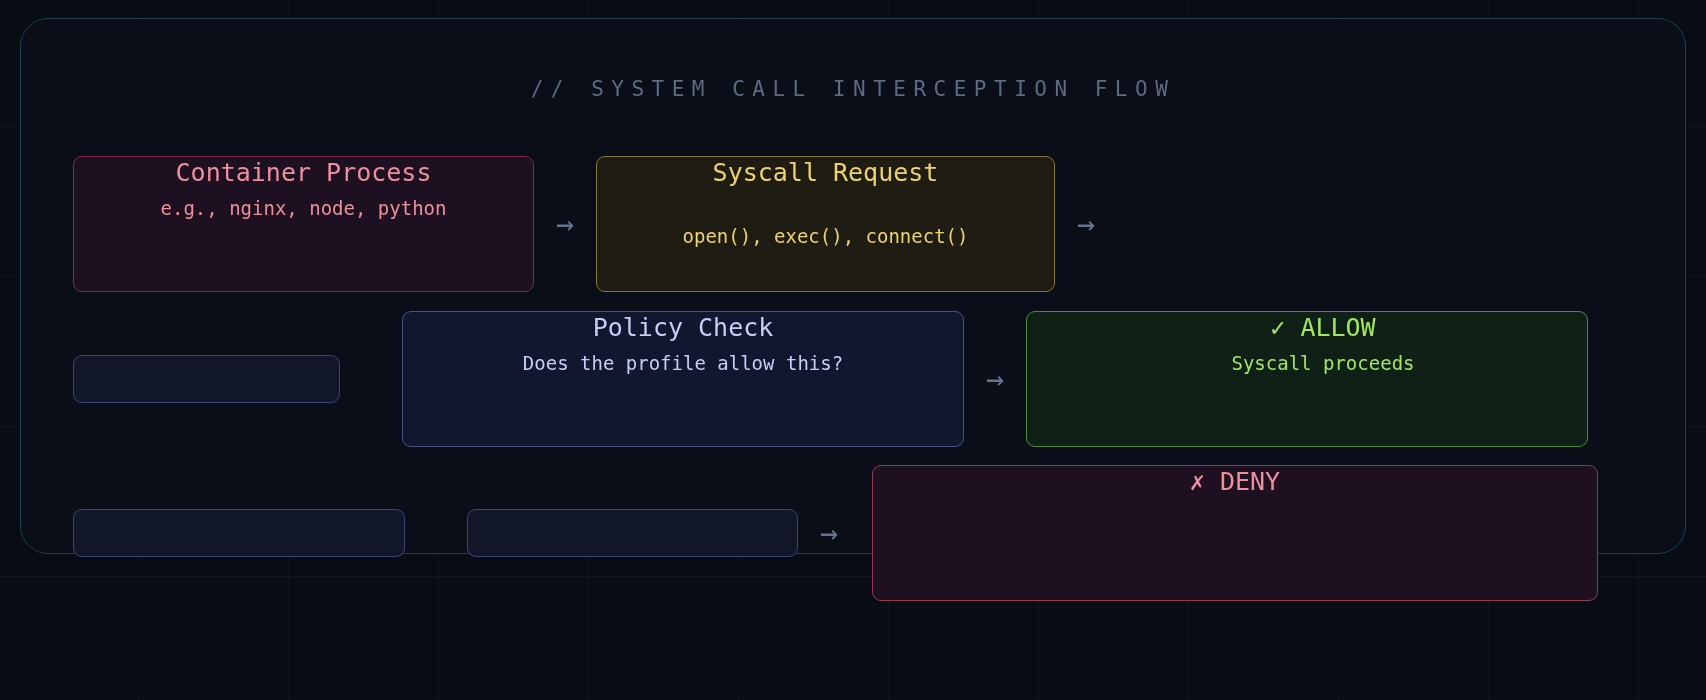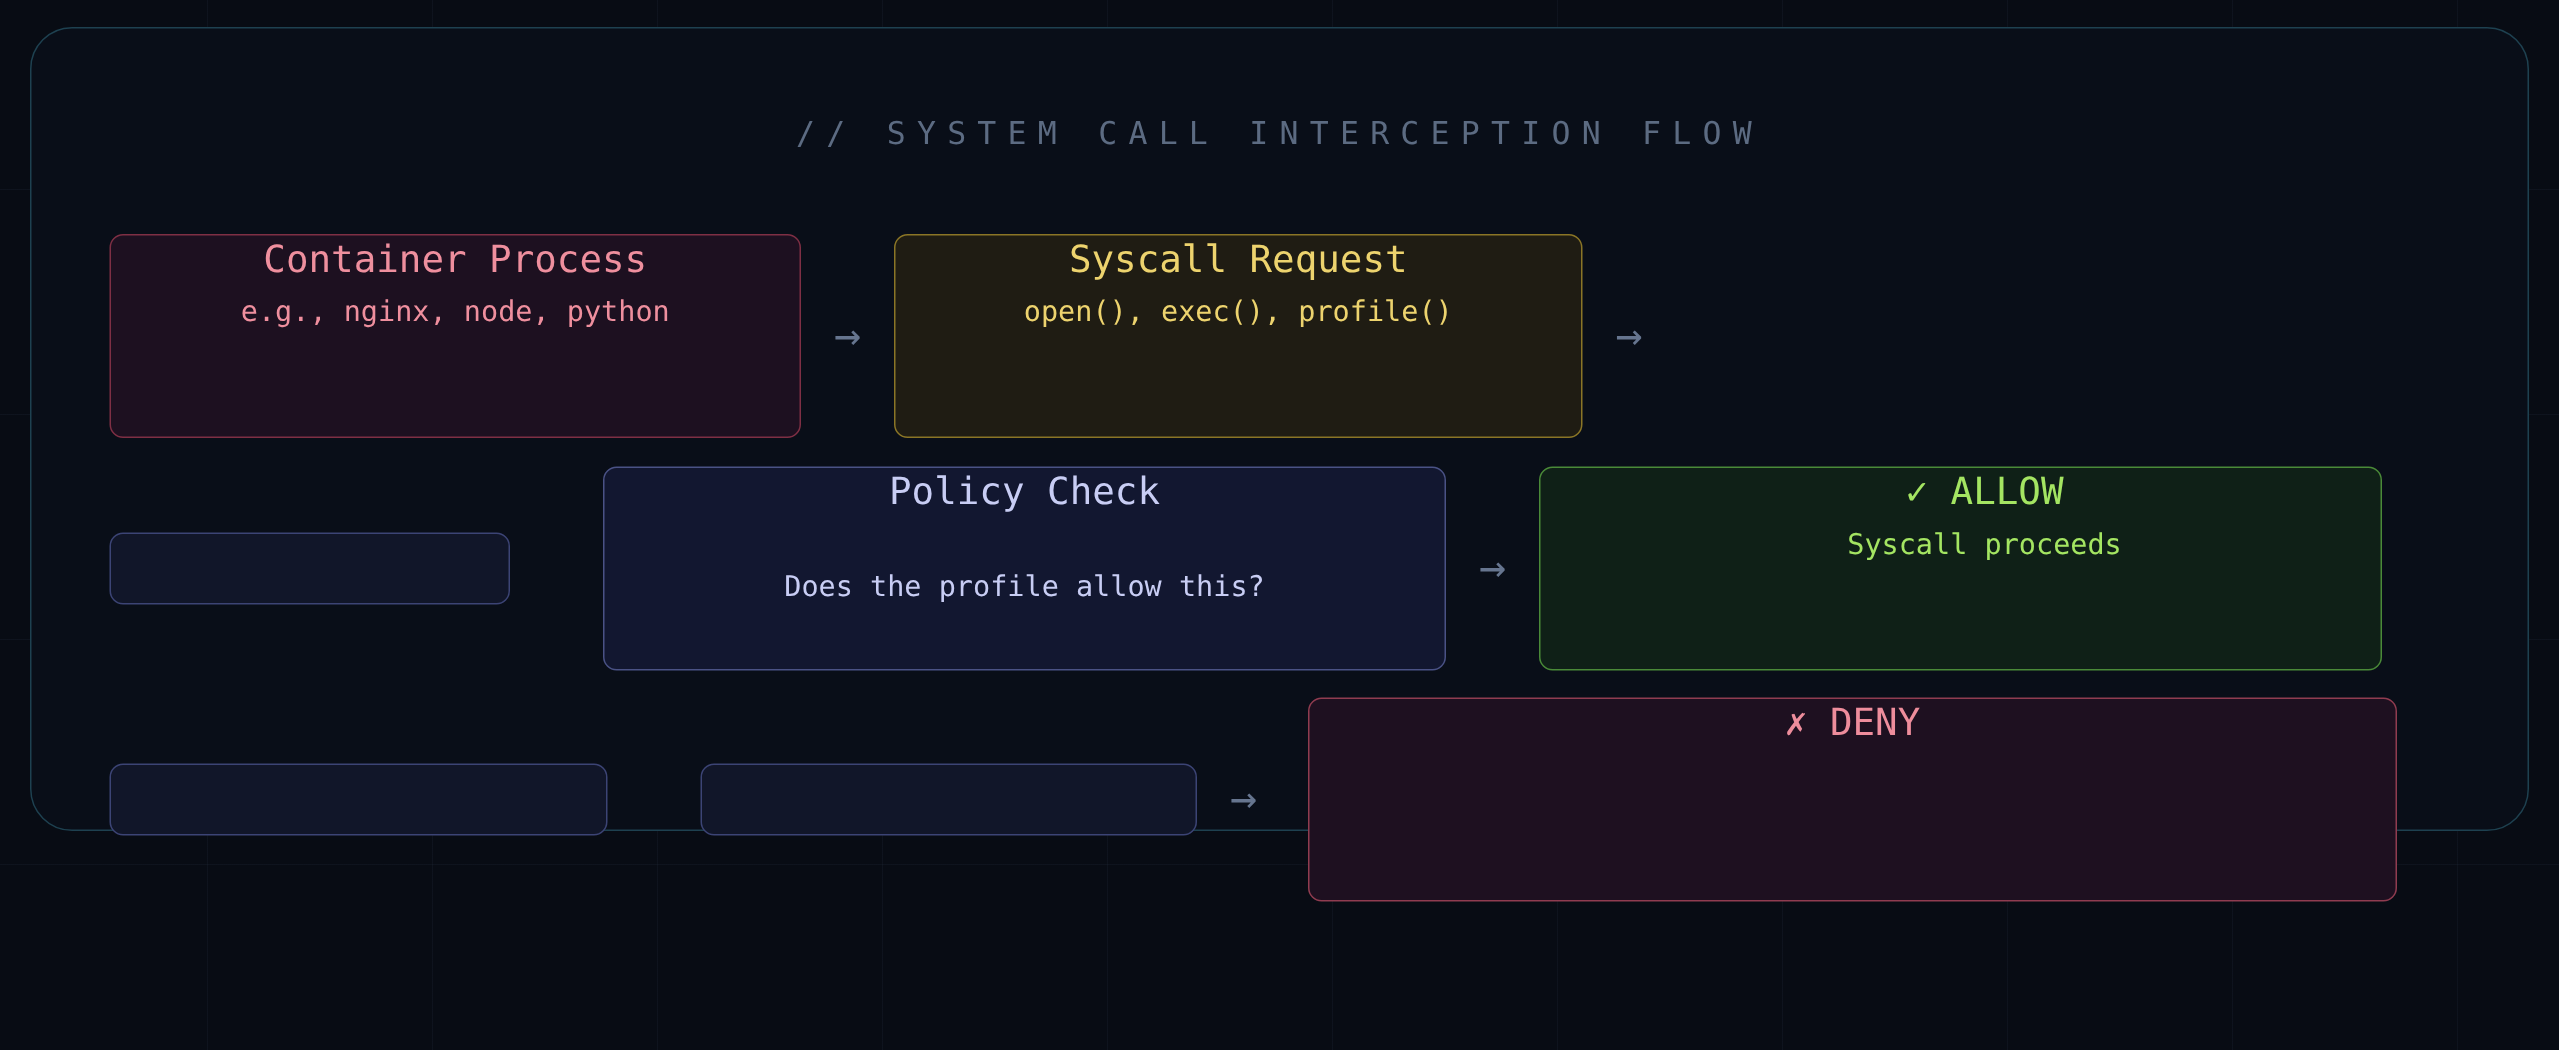--- a/index.html
+++ b/index.html
@@ -92,27 +92,27 @@
     line-height: 1;
     text-align: center;
     width: 62px;
     white-space: pre;
   }
 
   
   .v-red    { border-color: #7e2f44; background: #1d1020; }
   .v-red    .n-title, .v-red .n-sub { color: #ef8f9e; }
 
-  .v-yellow { border-color: #8a7526; background: #1f1c13; }
+  .v-yellow { border-color: #8a7526; background: #1f1c13; gap: 28px; }
   .v-yellow .n-title, .v-yellow .n-sub { color: #edd36e; }
 
   .v-cyan   { border-color: #1f5a70; background: #0c1b26; }
   .v-cyan   .n-title, .v-cyan .n-sub { color: #79cbe8; }
 
-  .v-indigo { border-color: #4a5285; background: #121730; gap: 28px; }
+  .v-indigo { border-color: #4a5285; background: #121730; }
   .v-indigo .n-title, .v-indigo .n-sub { color: #c8cdf4; }
 
   .v-green  { border-color: #4a8a38; background: #0f2017; padding-left: 32px; }
   .v-green  .n-title, .v-green .n-sub { color: #a4e562; }
 
   .v-deny   { border-color: #903c50; background: #1e1020; }
   .v-deny   .n-title, .v-deny .n-sub { color: #ee8d9c; }
 
   .v-empty  { border-color: #3c4475; background: #111629; }
 
@@ -140,21 +140,21 @@
     <div class="row" id="row-1">
       <div class="node v-red" id="n-container">
         <div class="n-title">Container Process</div>
         <div class="n-sub">e.g., nginx, node, python</div>
       </div>
 
       <div class="arrow">→</div>
 
       <div class="node v-yellow" id="n-syscall">
         <div class="n-title">Syscall Request</div>
-        <div class="n-sub">open(), exec(), profile()</div>
+        <div class="n-sub">open(), exec(), connect()</div>
       </div>
 
       <div class="arrow">→</div>
 
     </div>
 
     <div class="row" id="row-2">
       <div class="node v-empty" id="n-spacer-a"></div>
 
       <div class="arrow" style="visibility:hidden"></div>

